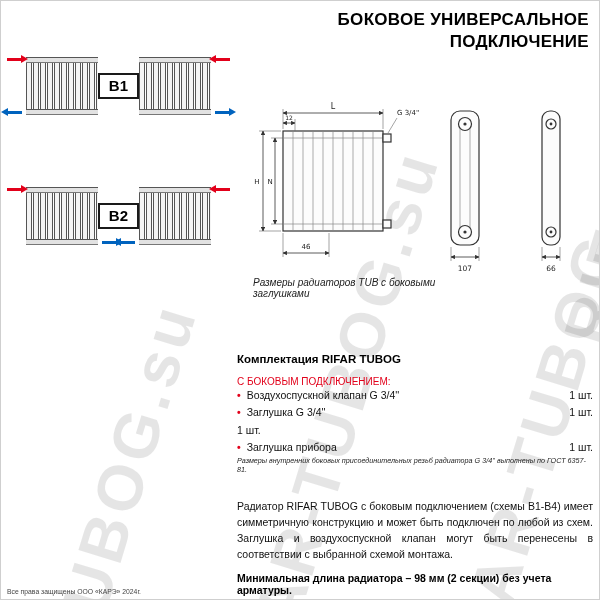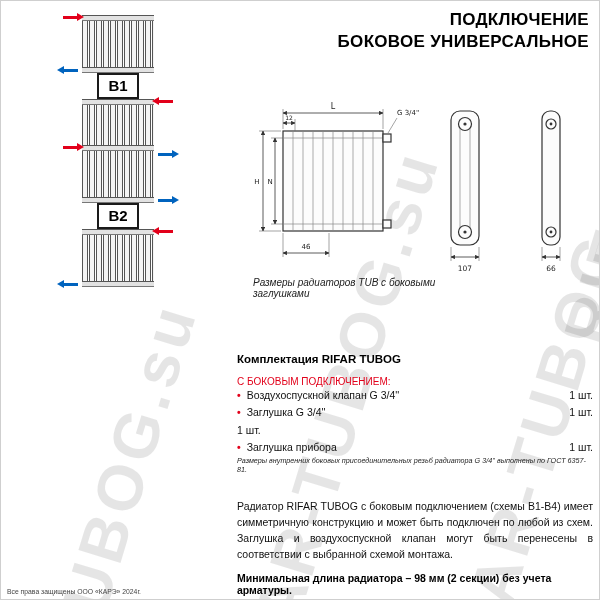--- a/index.html
+++ b/index.html
@@ -19,22 +19,22 @@
   .wm2{left:205px;top:720px;}
   .wm3{left:420px;top:700px;}
   .wm4{left:548px;top:330px;}
 
   
   .title{position:absolute;top:8px;right:10px;text-align:right;z-index:2;
     font-weight:bold;font-size:17px;line-height:1.3;letter-spacing:.3px;color:#000;}
 
   
   .schemes{position:absolute;left:4px;top:20px;width:226px;z-index:2;}
-  .scheme-row{display:flex;align-items:center;justify-content:center;
-    height:130px;padding:0 20px;flex-direction:column;}
+  .scheme-row{display:flex;align-items:center;justify-content:flex-end;
+    height:130px;padding:0 20px;}
   .radiator-wrap{position:relative;}
   .radiator{
     position:relative;width:72px;height:58px;
     background:repeating-linear-gradient(to right,#555 0 1px,#f4f4f4 1px 5px,#555 5px 6px,#fff 6px 7px);
   }
   .radiator::before,.radiator::after{
     content:"";position:absolute;left:0;right:0;height:4px;background:#e2e2e2;
     border-top:1px solid #555;border-bottom:1px solid #777;
   }
   .radiator::before{top:0;}
@@ -85,22 +85,22 @@
 <body>
 
 <div class="page">
 
   <span class="wm wm1">TUBOG.su</span>
   <span class="wm wm2">RIFAR-TUBOG.su</span>
   <span class="wm wm3">RIFAR-TUBOG</span>
   <span class="wm wm4">RIFAR</span>
 
   <div class="title">
+    <div>БОКОВОЕ УНИВЕРСАЛЬНОЕ</div>
     <div>ПОДКЛЮЧЕНИЕ</div>
-    <div>БОКОВОЕ УНИВЕРСАЛЬНОЕ</div>
   </div>
 
   <div class="schemes">
 
     <div class="scheme-row">
       <div class="radiator-wrap">
         <div class="radiator"></div>
         <span class="arrow red dir-right pos-tl"></span>
         <span class="arrow blue dir-left pos-bl"></span>
       </div>

